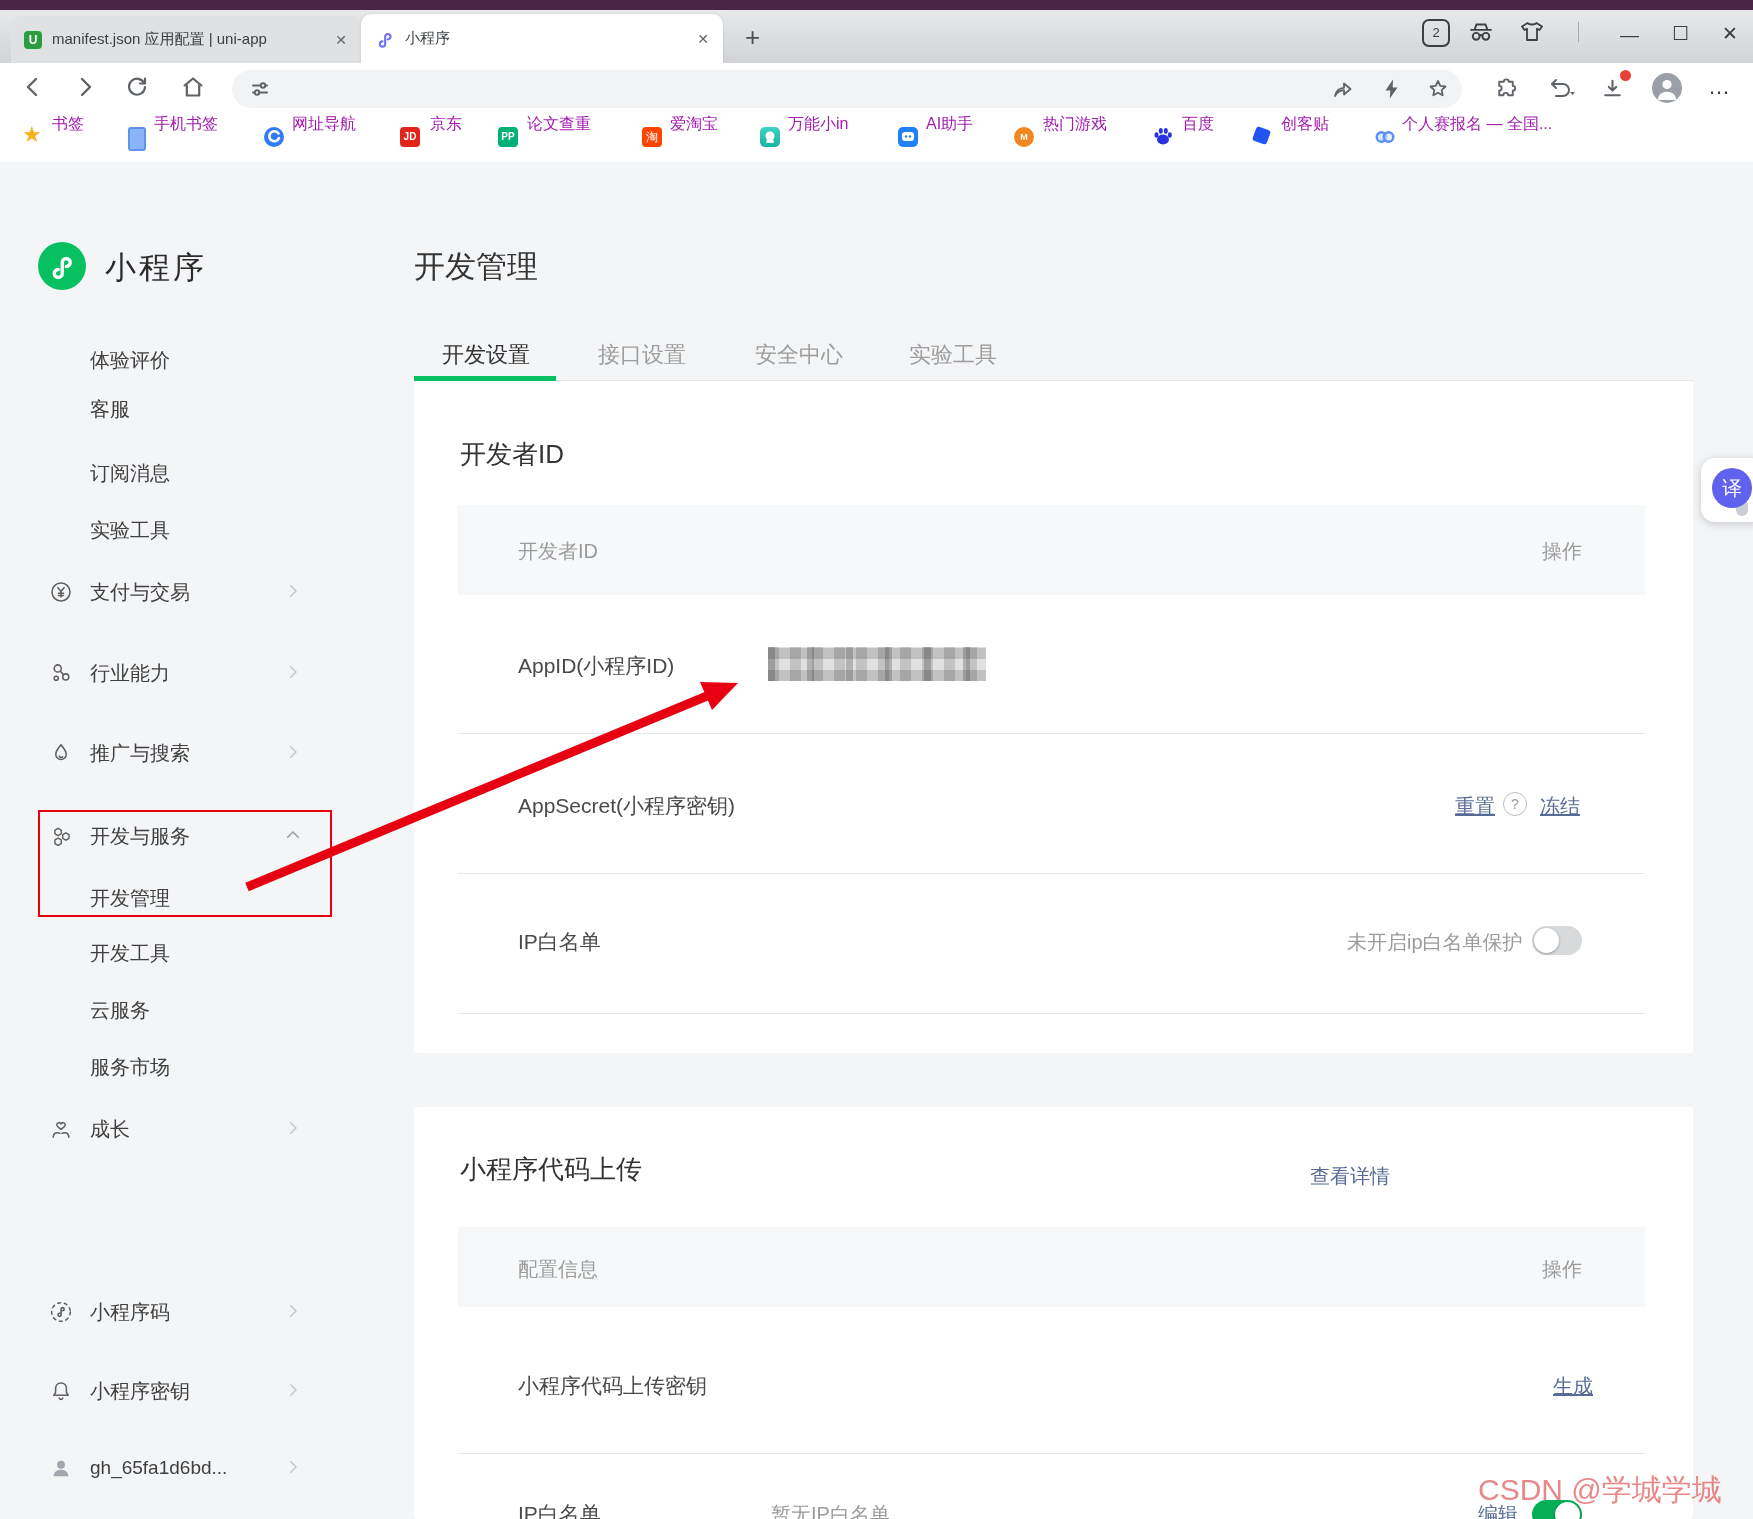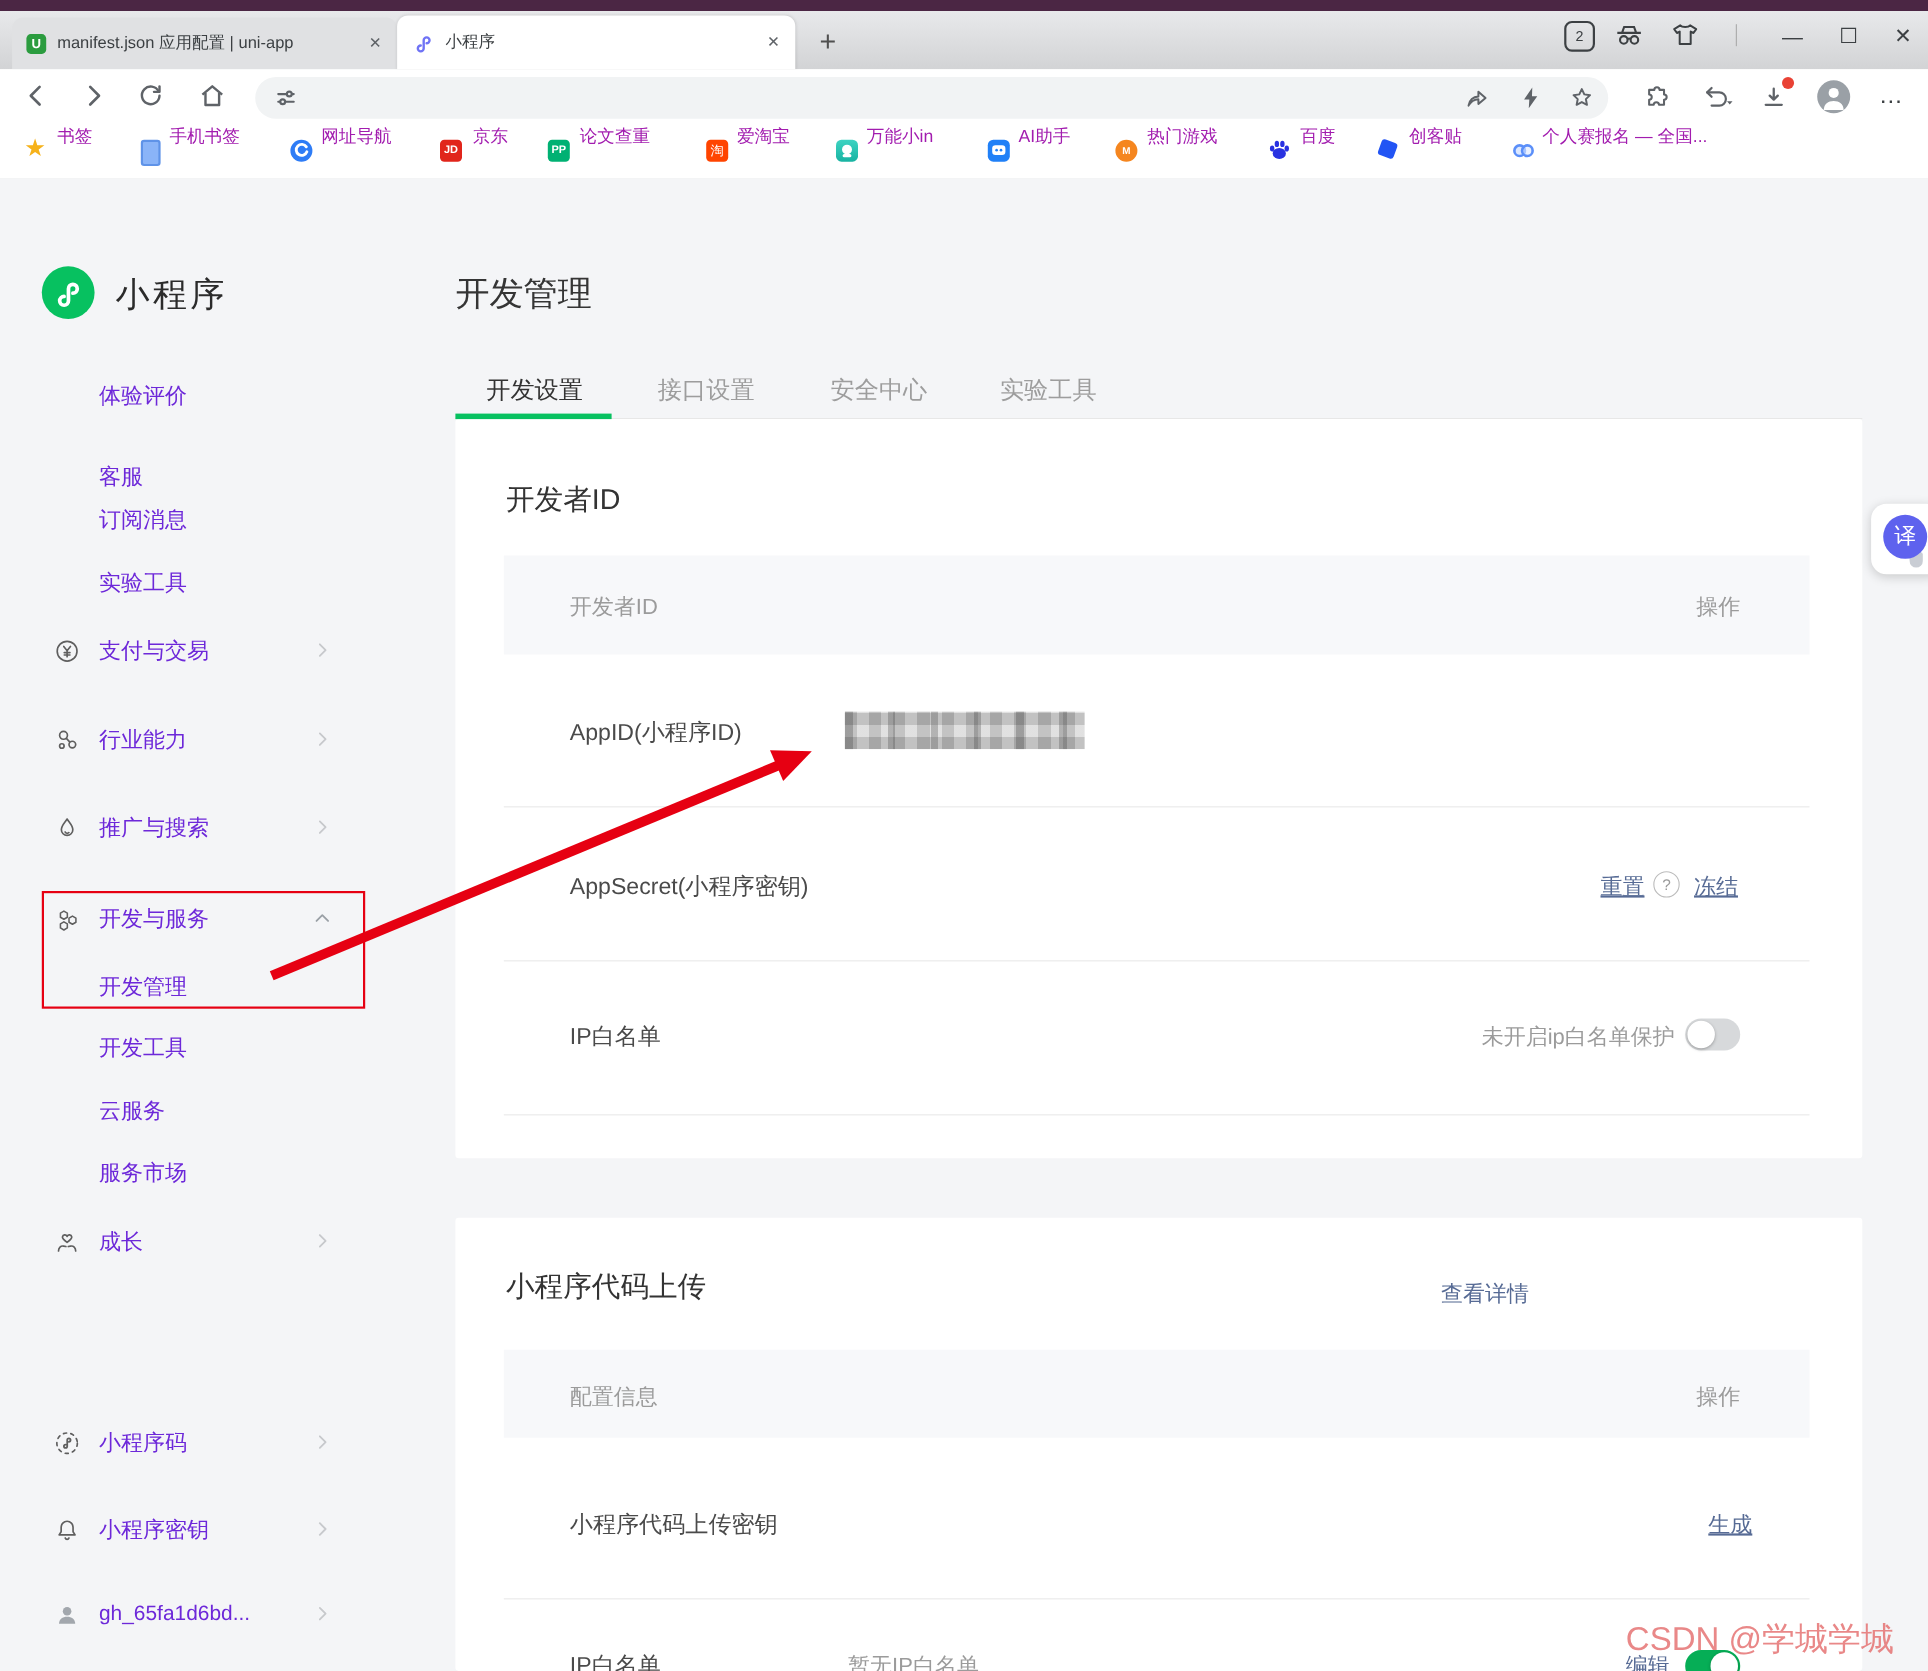--- a/index.html
+++ b/index.html
@@ -34,21 +34,21 @@
   .bm-bar{left:0;top:112px;width:1753px;height:50px;background:#fff;border-bottom:1px solid #e8eaed;}
   .bm-label{top:114px;font-size:16px;color:#a21caf;}
   .bm-ic{top:127px;width:20px;height:20px;border-radius:4px;color:#fff;font-weight:bold;
          text-align:center;line-height:20px;font-size:10px;}
   
   .page-bg{left:0;top:162px;width:1753px;height:1357px;background:#f4f5f7;}
   
   .logo-circle{left:38px;top:242px;width:48px;height:48px;border-radius:50%;background:#07c160;
                display:flex;align-items:center;justify-content:center;}
   .logo-text{left:105px;top:247px;font-size:31px;color:#2b2b2b;letter-spacing:3px;}
-  .sb-item{left:90px;height:26px;line-height:26px;font-size:20px;color:#6d28d9;}
+  .sb-item{left:90px;height:26px;line-height:26px;font-size:20px;color:#404040;}
   .sb-icon{left:48px;width:26px;height:26px;}
   .sb-chev{left:284px;width:20px;height:20px;}
   .red-box{left:38px;top:810px;width:290px;height:103px;border:2px solid #e60012;}
   
   .page-title{left:414px;top:246px;font-size:31px;color:#353535;}
   .mtab{top:340px;font-size:22px;color:#9d9d9d;}
   .mtab.active{color:#333;}
   .tab-underline{left:414px;top:376px;width:142px;height:5px;background:#07c160;z-index:3;}
   .hairline{left:414px;top:380px;width:1279px;height:1px;background:#e7e7e7;}
   .card{left:414px;background:#fff;border-radius:3px;width:1279px;}
@@ -269,21 +269,21 @@
   <div class="abs page-bg"></div>
 
   <div class="abs logo-circle">
     <svg width="30" height="30" viewBox="0 0 24 24" fill="none" stroke="#ffffff" stroke-width="2.7" stroke-linecap="round">
       <path d="M9 14.8 a3.2 3.2 0 1 0 3.2 3.2 V9.2 a3.2 3.2 0 1 1 3.2 3.2"></path>
     </svg>
   </div>
   <div class="abs logo-text">小程序</div>
 
   <div class="abs sb-item" style="top:347px;">体验评价</div>
-  <div class="abs sb-item" style="top:421px;">客服</div>
+  <div class="abs sb-item" style="top:396px;">客服</div>
   <div class="abs sb-item" style="top:460px;">订阅消息</div>
   <div class="abs sb-item" style="top:517px;">实验工具</div>
 
   <div class="abs sb-icon" style="top:579px;">
     <svg width="26" height="26" viewBox="0 0 24 24" fill="none" stroke="#5f5f5f" stroke-width="1.4" stroke-linecap="round">
       <circle cx="12" cy="12" r="8.3"></circle>
         <path d="M9.2 8 12 11.6 14.8 8 M12 11.6 V16.6 M9.6 13.2 h4.8 M9.6 15.2 h4.8"></path>
     </svg>
   </div>
   <div class="abs sb-item" style="top:579px;">支付与交易</div>

